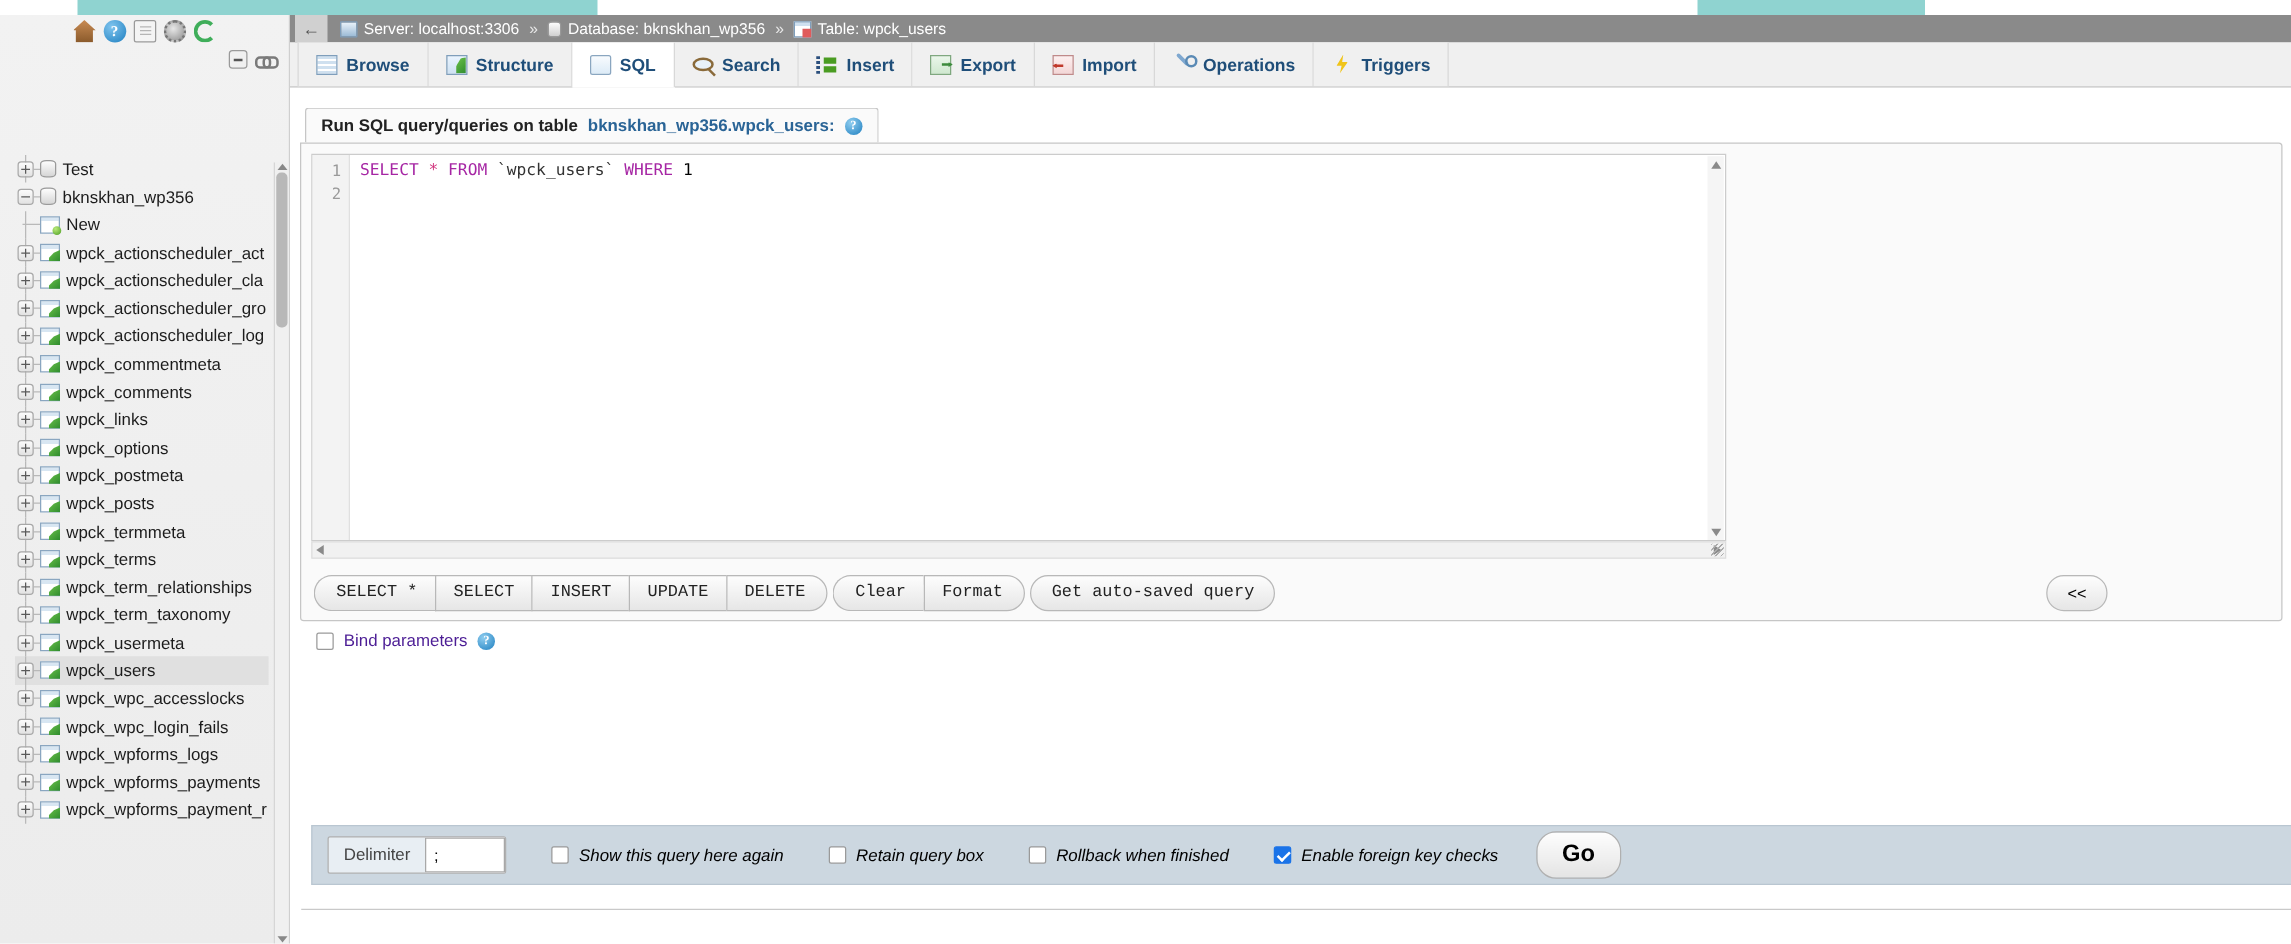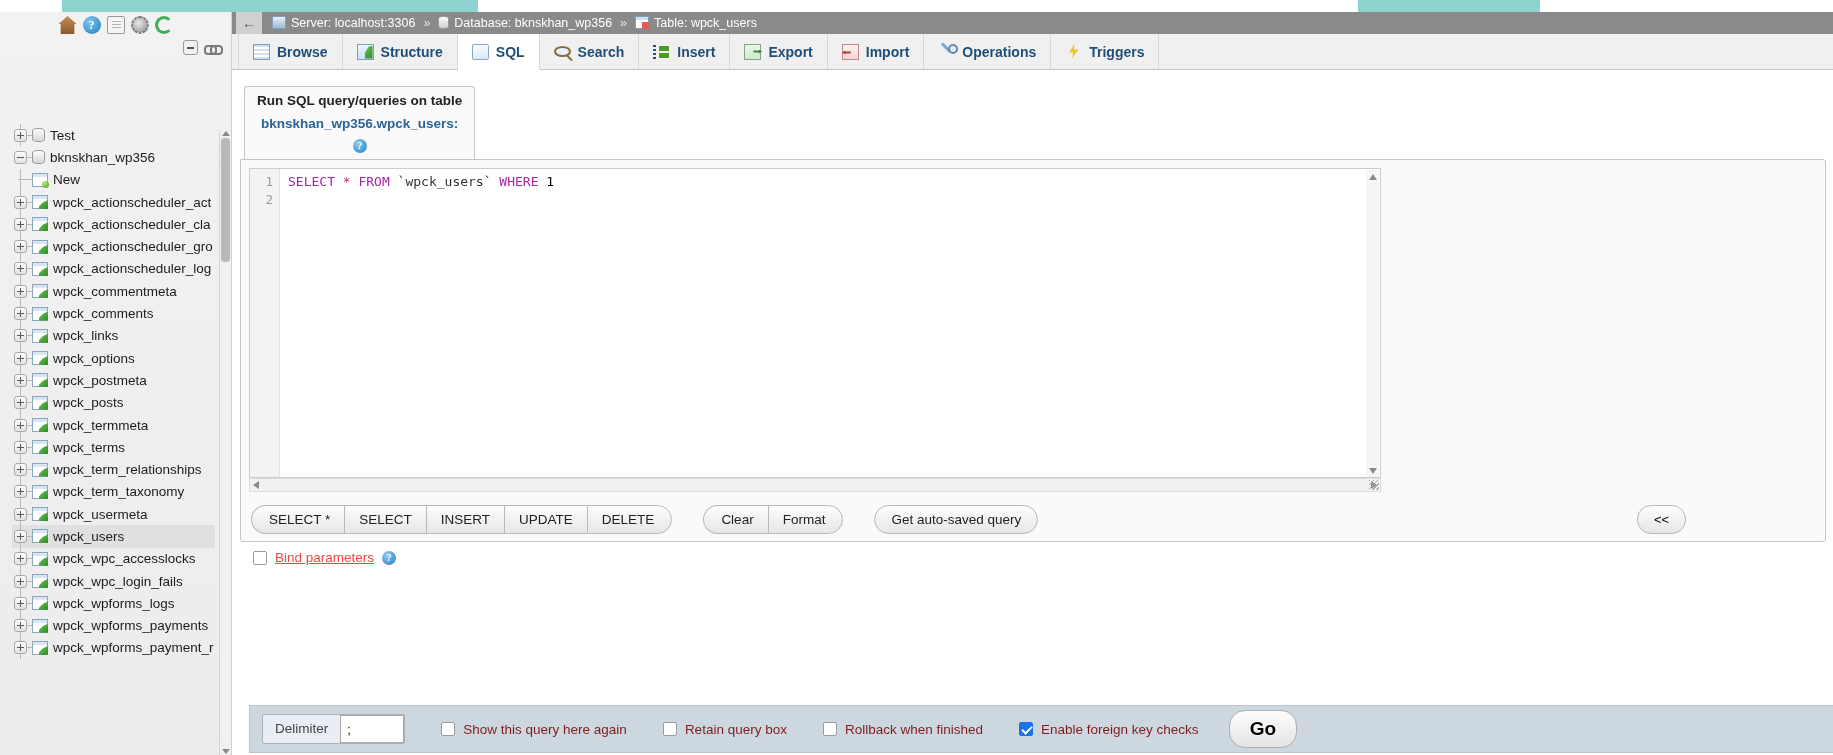--- a/index.html
+++ b/index.html
@@ -169,21 +169,21 @@
   .breadcrumb {
     height: 22px; background: #8a8a8a; color: #fff;
     display: flex; align-items: center; padding-left: 4px;
     font-size: 12.5px;
   }
   .bc-back {
     width: 26px; height: 22px; background: #d0d0d0; color: #555;
     display: flex; align-items: center; justify-content: center;
     font-size: 14px; cursor: pointer;
   }
-  .bc-item { display: flex; align-items: flex-start; margin-left: 10px; white-space: nowrap; }
+  .bc-item { display: flex; align-items: flex-end; margin-left: 10px; white-space: nowrap; }
   .bc-sep { margin: 0 8px; color: #e8e8e8; }
   .bc-ico { width: 14px; height: 13px; margin-right: 5px; flex: 0 0 14px; position: relative; }
   .bc-ico.server { background: linear-gradient(#e9f2fa,#9cbbd6); border: 1px solid #7f9ebb; border-radius: 1px; }
   .bc-ico.database { width: 11px; background: linear-gradient(#fdfdfd,#cfcfcf); border: 1px solid #999; border-radius: 4px/3px; flex: 0 0 11px; }
   .bc-ico.table { background: #fff; border: 1px solid #7f9ebb; background-image: linear-gradient(#cfe0ef 0 3px, transparent 3px); }
   .bc-ico.table:after { content:""; position:absolute; right:-1px; bottom:-1px; width:7px; height:7px; background:#e05b5b; }
 
   .tabbar {
     height: 36px; background: #f0f0f0;
     border-bottom: 1px solid #c8c8c8;
@@ -219,21 +219,20 @@
 
   .querybox {
     margin: 16px 0 0 8px; position: relative;
   }
   .qb-header {
     display: inline-flex; align-items: center; gap: 8px;
     background: #fafafa; border: 1px solid #c6c6c6; border-bottom: none;
     border-radius: 3px 3px 0 0;
     padding: 6px 12px; font-size: 13.5px; font-weight: bold; color: #222;
     margin-left: 4px;
-    flex-direction: column;
   }
   .qb-header .tbl { color: #2a6496; }
   .helpicon {
     width: 14px; height: 14px; border-radius: 50%;
     background: radial-gradient(circle at 35% 30%, #8fcdef, #1e7fc0);
     color: #fff; font-size: 10px; font-weight: bold;
     text-align: center; line-height: 14px; cursor: pointer;
     font-family: "Liberation Serif", serif;
   }
   .qb-body {
@@ -279,21 +278,21 @@
     background: repeating-linear-gradient(135deg, #aaa 0 1px, transparent 1px 3px);
   }
 
   .colpanel {
     position: absolute; left: 1168px; top: 8px; width: 360px; height: 310px;
     background: #fff; border: 1px solid #c6c6c6;
     padding: 6px 10px; overflow: hidden;
   }
   .colpanel div { font-size: 13.5px; line-height: 15.2px; color: #333; cursor: pointer; }
 
-  .btnrow { position: absolute; left: 10px; top: 345px; display: flex; gap: 31px; }
+  .btnrow { position: absolute; left: 10px; top: 345px; display: flex; gap: 4px; font-family: Liberation Mono, monospace; }
   .btn-group { display: flex; }
   .btn {
     background: linear-gradient(#fdfdfd,#e6e6e6);
     border: 1px solid #b8b8b8; padding: 6px 14px;
     font-size: 13.5px; color: #222; cursor: pointer;
     border-right-width: 0;
   }
   .btn:last-child { border-right-width: 1px; }
   .btn-group .btn:first-child { border-radius: 15px 0 0 15px; padding-left: 17px; }
   .btn-group .btn:last-child { border-radius: 0 15px 15px 0; padding-right: 17px; }
@@ -309,35 +308,35 @@
   .bindrow { position: absolute; left: 12px; top: 390px; display: flex; align-items: center; gap: 8px; }
   .cbx {
     width: 14px; height: 14px; border: 1px solid #9a9a9a; border-radius: 2px;
     background: #fff; flex: 0 0 14px; cursor: pointer; position: relative;
   }
   .cbx.checked { background: #1a73e8; border-color: #1a73e8; }
   .cbx.checked:after {
     content:""; position:absolute; left:4px; top:1px; width:4px; height:8px;
     border: solid #fff; border-width: 0 2px 2px 0; transform: rotate(45deg);
   }
-  .bindrow label { font-size: 13.5px; color: #ef4444; cursor: pointer; text-decoration: underline; }
+  .bindrow label { font-size: 13.5px; color: #4c1d95; cursor: pointer; }
 
   .optbar {
     position: absolute; left: 8px; top: 545px; width: 1586px; height: 48px;
     background: #ccd7e0; border: 1px solid #b9c6d1;
     display: flex; align-items: center; padding-left: 12px; gap: 0;
   }
   .delim-wrap { display: flex; align-items: center; border: 1px solid #b0b0b0; background: #e8eef3; border-radius: 2px; }
   .delim-label { padding: 0 12px; font-size: 13.5px; color: #444; line-height: 28px; }
   .delim-input {
     width: 64px; height: 28px; border: 1px solid #a8a8a8; background: #fff;
     font-size: 13px; padding: 0 6px; outline: none; font-family: "Liberation Sans", sans-serif;
   }
   .optitem { display: flex; align-items: center; gap: 8px; margin-left: 36px; }
-  .optitem label { font-size: 13.5px; color: #7f1d1d; cursor: pointer; }
+  .optitem label { font-size: 13.5px; color: #000000; cursor: pointer; font-style: italic; }
   .gobtn {
     margin-left: 30px;
     background: linear-gradient(#fdfdfd,#e4e4e4);
     border: 1px solid #b0b0b0; border-radius: 16px;
     padding: 7px 20px; font-weight: bold; font-size: 19px; cursor: pointer;
   }
   .bottom-rule {
     position: absolute; left: 0; top: 612px; width: 1600px; height: 1px; background: #c9c9c9;
   }
 </style>

